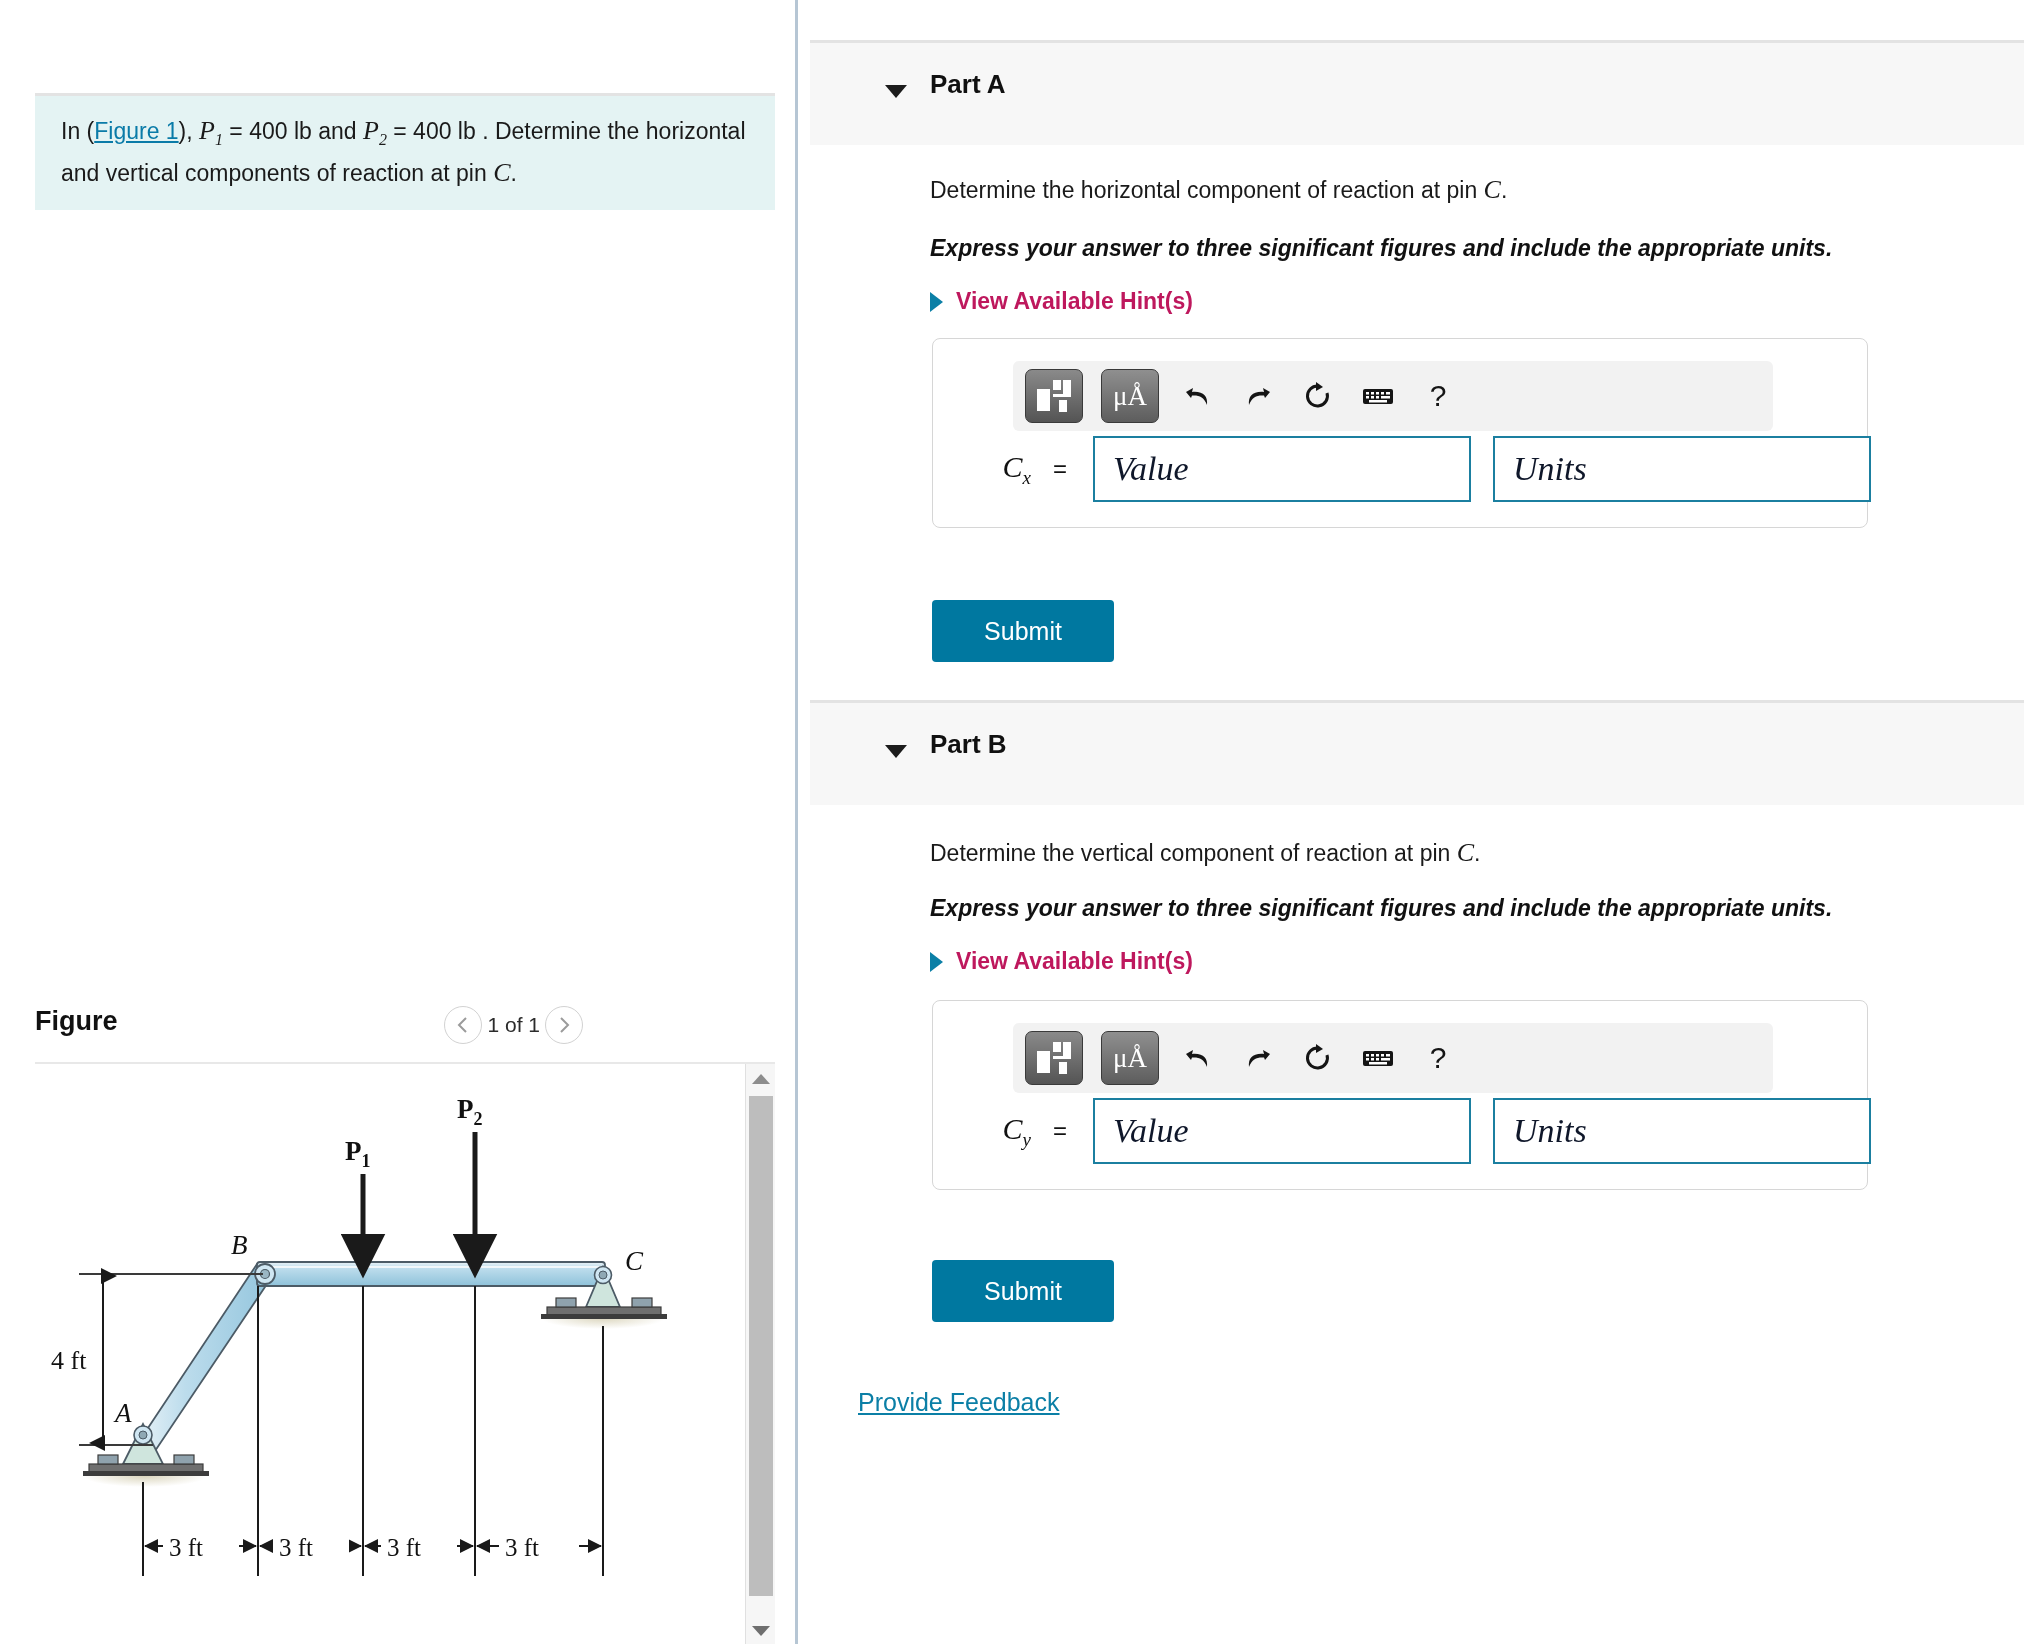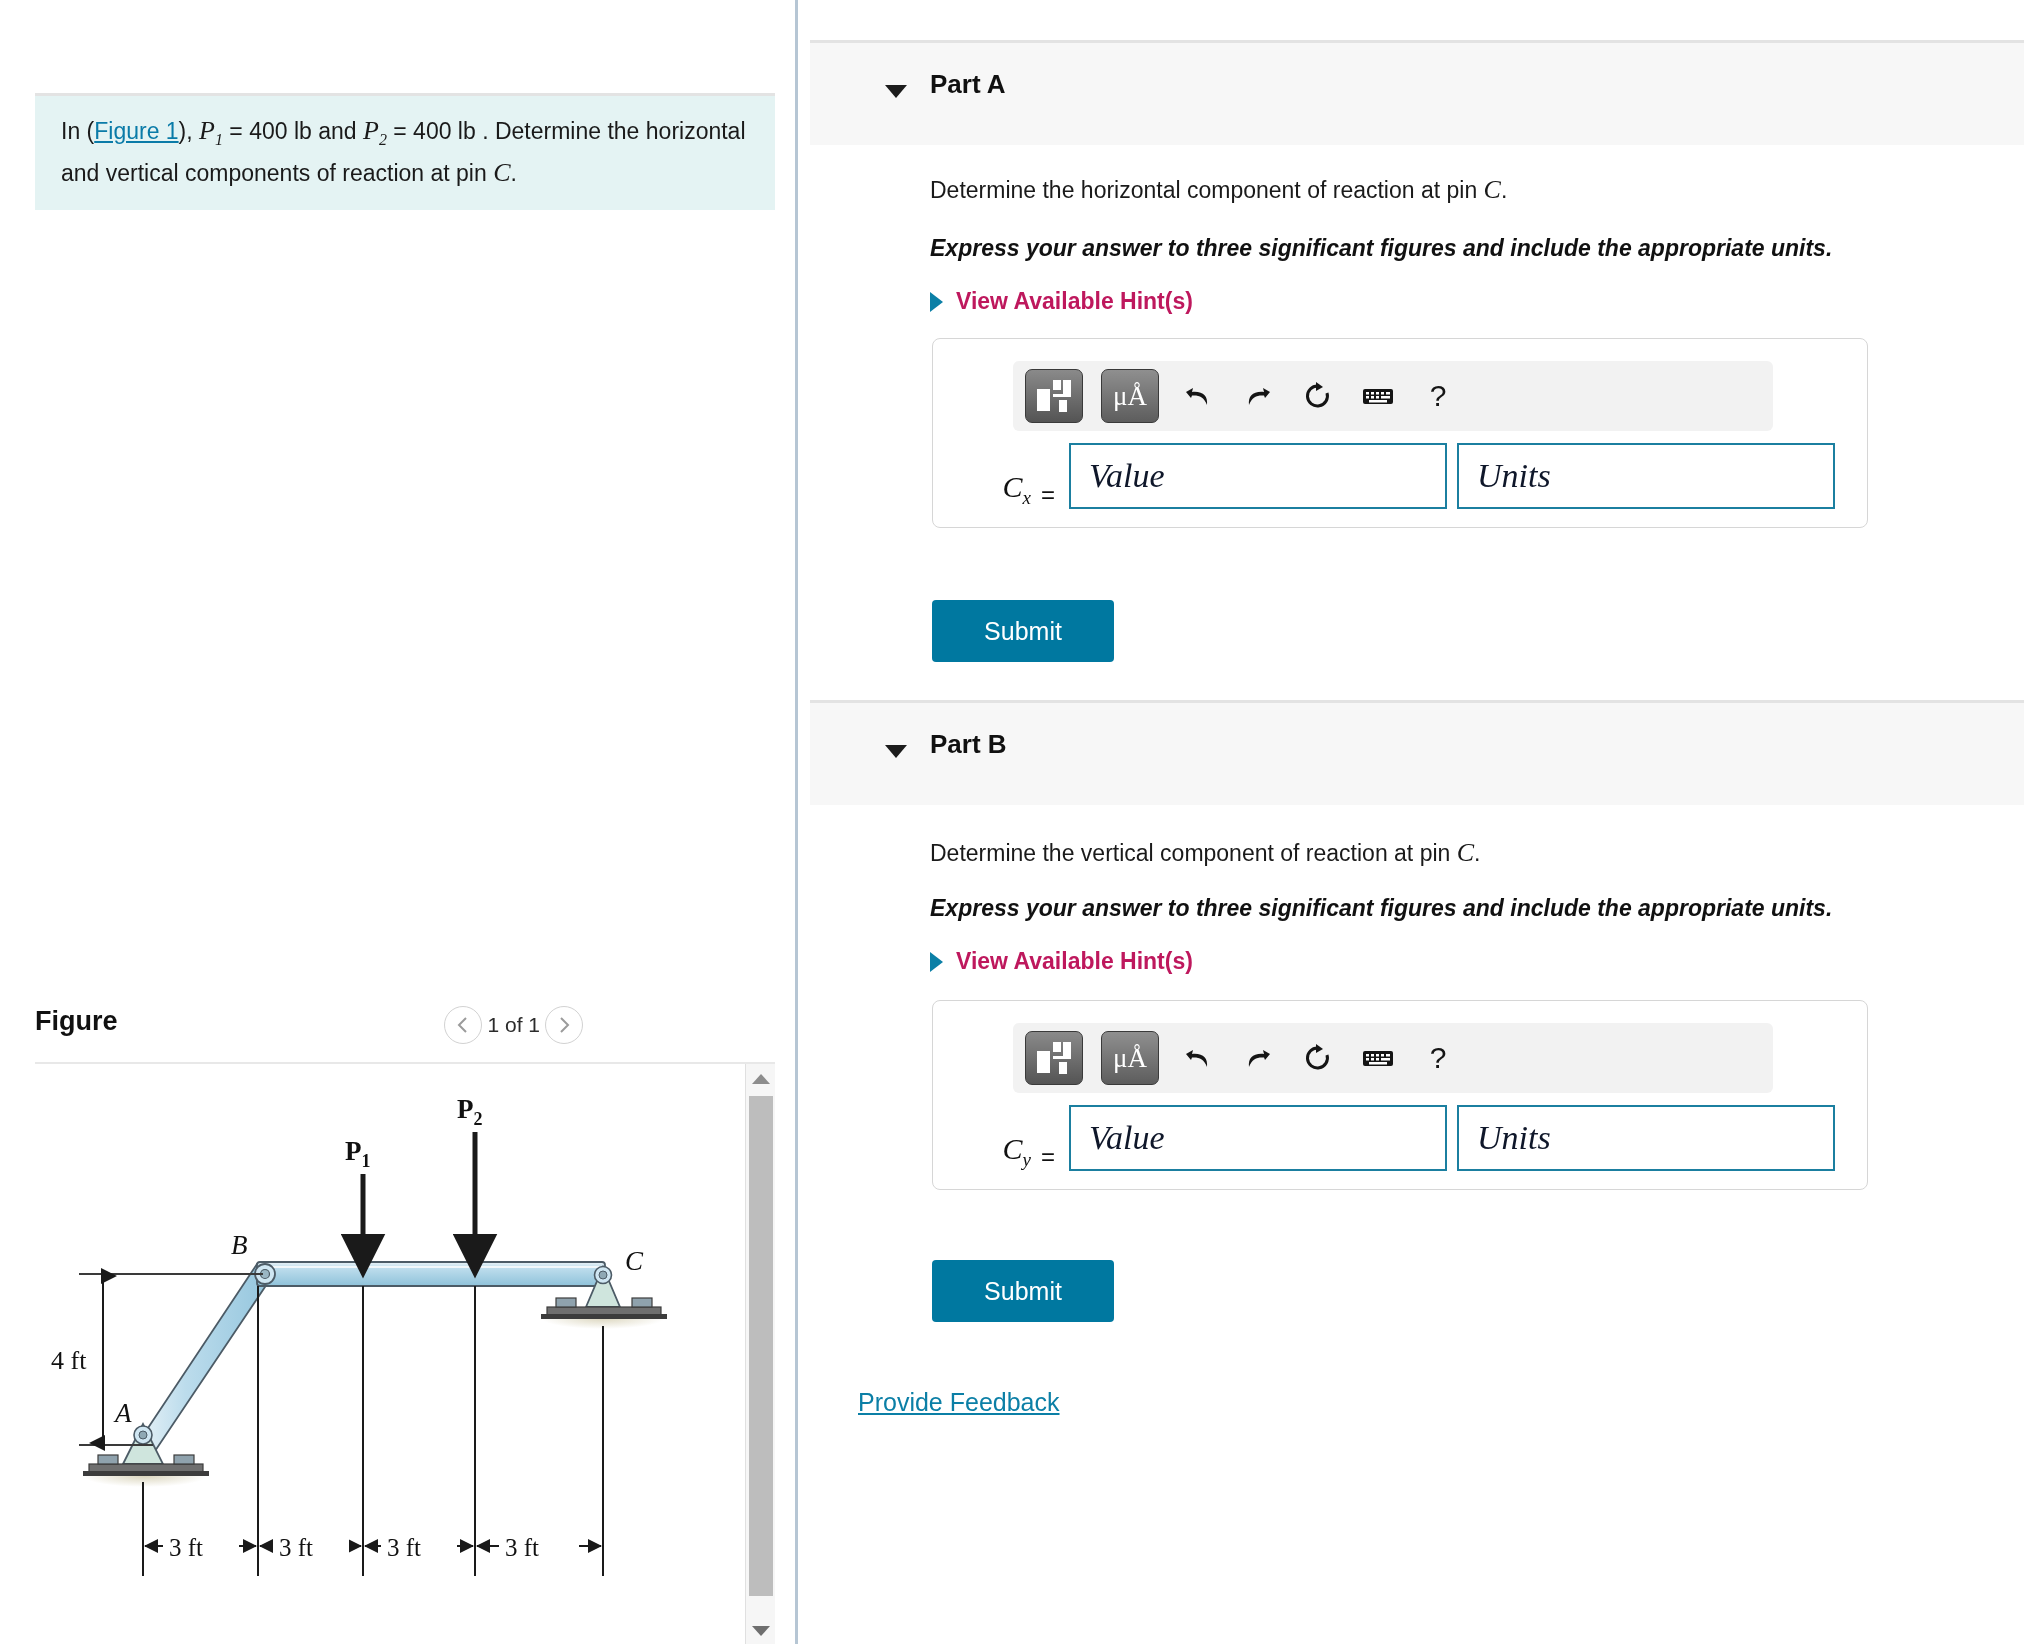--- a/index.html
+++ b/index.html
@@ -192,22 +192,22 @@
     font-family: "Liberation Serif", serif;
     line-height: 1;
   }
   .tb-plain {
     font-size: 30px; color: #151515; cursor: pointer;
     line-height: 1; display: flex; align-items: center; justify-content: center;
     width: 42px; height: 42px;
   }
   .tb-plain svg { display: block; }
   .eqrow {
-    position: absolute; left: 26px; top: 104px;
-    display: flex; align-items: flex-end; gap: 10px;
+    position: absolute; left: 26px; top: 97px;
+    display: flex; align-items: center; gap: 22px;
   }
   .eq-label {
     font-family: "Liberation Serif", serif;
     font-style: italic; font-size: 30px; color: #111;
     width: 72px; text-align: right;
   }
   .eq-label sub { font-size: 19px; }
   .eq-eq { font-size: 24px; color: #111; margin-right: 4px; }
   .mq-field {
     height: 66px; border: 2px solid #1b7fa0; background: #fff;

